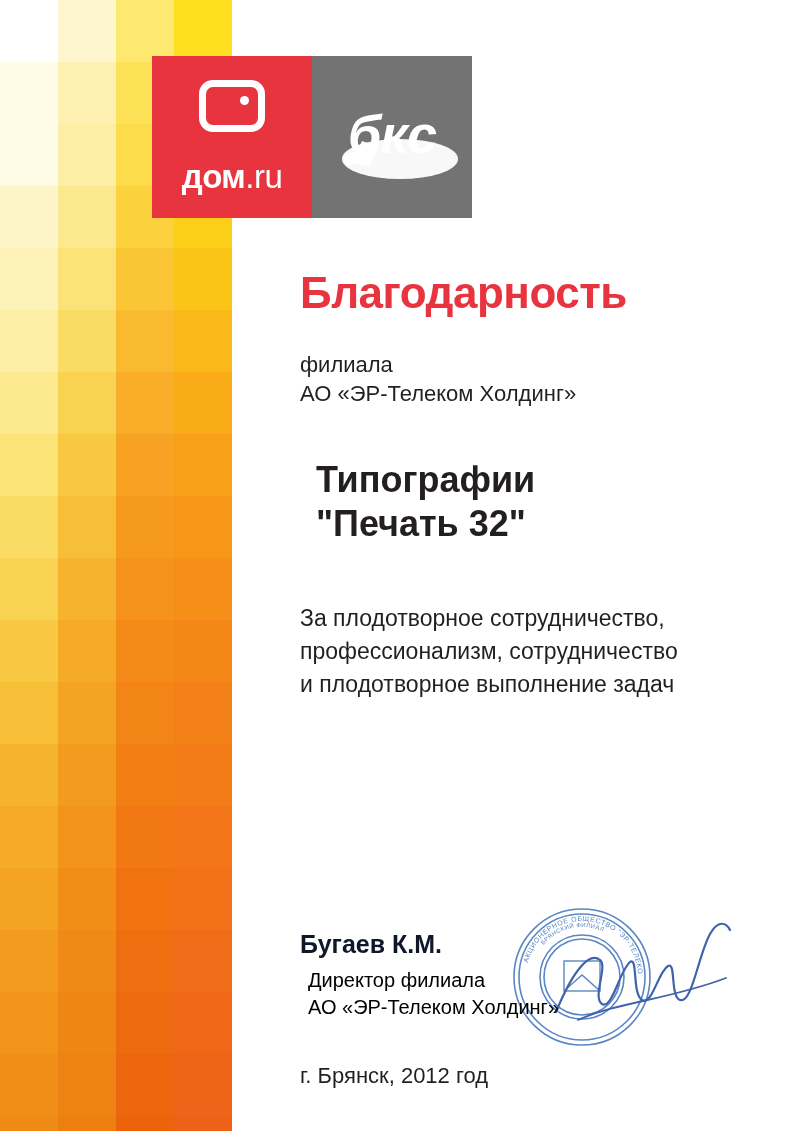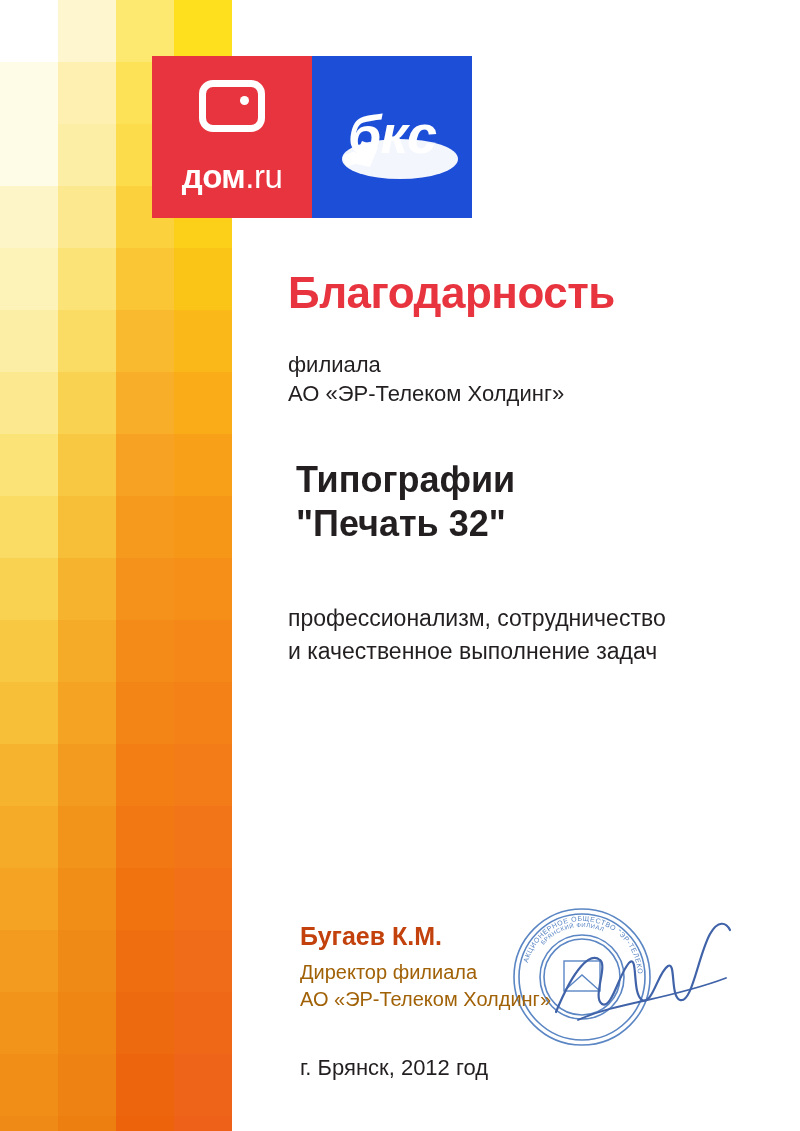--- a/index.html
+++ b/index.html
@@ -42,21 +42,21 @@
   }
   .logo-half {
     width: 50%;
     height: 100%;
     position: relative;
   }
   .logo-domru {
     background: #e8343f;
   }
   .logo-bks {
-    background: #1d4ed8;
+    background: #737373;
   }
   .domru-tv {
     position: absolute;
     left: 50%;
     top: 24px;
     transform: translateX(-50%);
     width: 66px;
     height: 52px;
     border: 7px solid #ffffff;
     border-radius: 14px;
@@ -101,21 +101,21 @@
     font-size: 54px;
     font-weight: bold;
     font-style: italic;
     letter-spacing: -1px;
     white-space: nowrap;
   }
 
   
   .content {
     position: absolute;
-    left: 288px;
+    left: 300px;
     top: 270px;
     width: 470px;
   }
   .title {
     color: #e8343f;
     font-size: 44px;
     font-weight: bold;
     letter-spacing: -0.5px;
     margin: 0 0 34px 0;
     line-height: 1.05;
@@ -125,47 +125,47 @@
     font-size: 22px;
     line-height: 1.32;
     margin: 0 0 50px 0;
   }
   .to-company div { white-space: nowrap; }
   .recipient {
     color: #231f20;
     font-size: 36px;
     font-weight: bold;
     line-height: 1.22;
-    margin: 0 0 56px 8px;
+    margin: 0 0 56px 16px;
   }
   .reason {
     color: #231f20;
     font-size: 23px;
     line-height: 1.44;
     margin: 0;
   }
 
   
   .sign {
     position: absolute;
     left: 300px;
     top: 918px;
     width: 480px;
   }
   .sign-name {
-    color: #c2410c;
+    color: #0f172a;
     font-size: 25px;
     font-weight: bold;
-    margin: 4px 0 8px 0;
+    margin: 12px 0 8px 0;
   }
   .sign-role {
-    color: #a16207;
+    color: #000000;
     font-size: 20px;
     line-height: 1.35;
-    margin: 0;
+    margin: 8px;
   }
   .sign-city {
     color: #231f20;
     font-size: 22px;
     margin: 42px 0 0 0;
   }
 
   
   .stamp {
     position: absolute;
@@ -292,22 +292,23 @@
       <div>филиала</div>
       <div>АО «ЭР-Телеком Холдинг»</div>
     </div>
 
     <div class="recipient">
       <div>Типографии</div>
       <div>"Печать 32"</div>
     </div>
 
     <div class="reason">
+      <div>За плодотворное сотрудничество,</div>
       <div>профессионализм, сотрудничество</div>
-      <div>и качественное выполнение задач</div>
+      <div>и плодотворное выполнение задач</div>
     </div>
   </div>
 
   <svg class="stamp" viewBox="0 0 180 145">
     <g fill="none" stroke="#5b86c4" stroke-width="1.6">
       <circle cx="90" cy="72" r="68"></circle>
       <circle cx="90" cy="72" r="63"></circle>
       <circle cx="90" cy="72" r="42"></circle>
       <circle cx="90" cy="72" r="38"></circle>
     </g>

